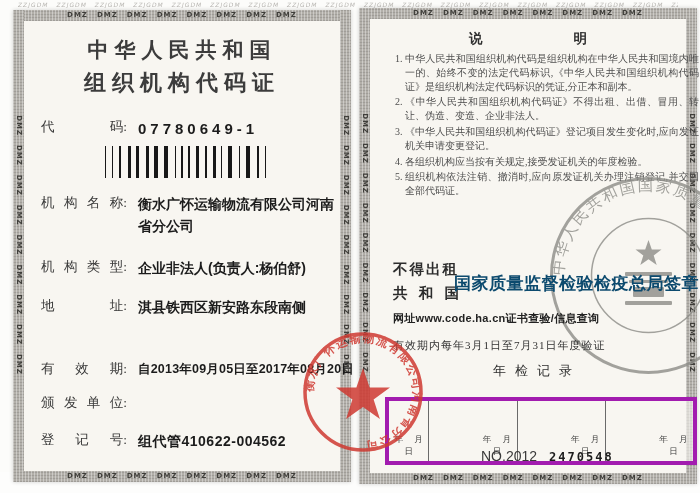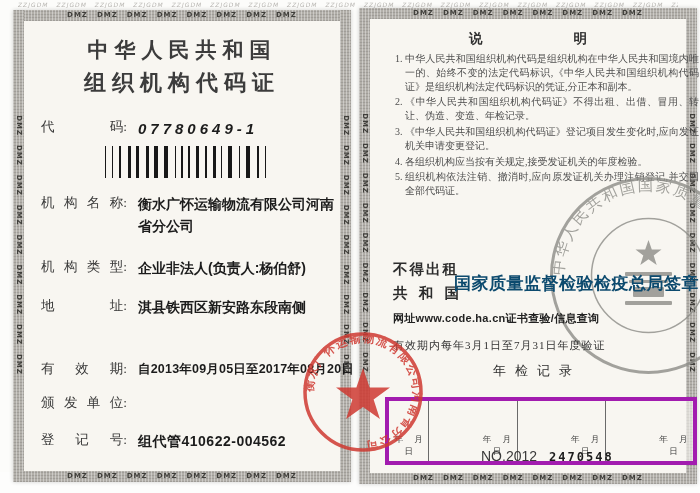--- a/index.html
+++ b/index.html
@@ -27,21 +27,21 @@
   
   .title{position:absolute;width:100%;text-align:center;color:#3c3c3c;
     font-family:"Liberation Sans",sans-serif;font-weight:600;font-size:21px;letter-spacing:6px;}
   .title.t1{top:26px;} .title.t2{top:58px;font-size:22px;}
 
   .row{position:absolute;left:28px;display:flex;align-items:flex-start;}
   .lbl{display:inline-flex;justify-content:space-between;width:86px;flex:0 0 86px;
     font-size:13.5px;color:#3a3a3a;}
   .val{margin-left:11px;font-family:"Liberation Sans",sans-serif;font-weight:700;
     font-size:14px;color:#1c1c1c;line-height:1.55;}
-  .row.code{top:108px;} .row.code .val{font-size:15px;letter-spacing:4px;margin-top:-1px;font-style:italic;}
+  .row.code{top:108px;} .row.code .val{font-size:15px;letter-spacing:4px;margin-top:-1px;}
   .row.name{top:184px;} .row.name .val{width:196px;}
   .row.type{top:248px;}
   .row.addr{top:287px;}
   .row.valid{top:350px;} .row.valid .val{font-size:12.5px;white-space:nowrap;letter-spacing:.2px;}
   .row.issue{top:384px;}
   .row.reg{top:421px;} .row.reg .val{letter-spacing:.5px;}
 
   .barcode{position:absolute;left:92px;top:136px;width:150px;height:32px;display:flex;}
   .barcode i{display:block;height:100%;background:#181818;margin-right:2px;flex:0 0 auto;}
   .barcode i.sp{background:transparent;}
@@ -220,21 +220,21 @@
 
     <div class="notes-title">
       <span class="jt">
           <span>说</span>
           <span>明</span>
         </span>
     </div>
 
     <ol class="notes">
       <li>中华人民共和国组织机构代码是组织机构在中华人民共和国境内唯一的、始终不变的法定代码标识,《中华人民共和国组织机构代码证》是组织机构法定代码标识的凭证,分正本和副本。</li>
-      <li>《中华人民共和国组织机构代码证》不得出租、出借、冒用、转让、伪造、变造、年检记录。</li>
+      <li>《中华人民共和国组织机构代码证》不得出租、出借、冒用、转让、伪造、变造、企业非法人。</li>
       <li>《中华人民共和国组织机构代码证》登记项目发生变化时,应向发证机关申请变更登记。</li>
       <li>各组织机构应当按有关规定,接受发证机关的年度检验。</li>
       <li>组织机构依法注销、撤消时,应向原发证机关办理注销登记,并交回全部代码证。</li>
     </ol>
 
     <div class="issuer l1">不得出租</div>
     <div class="issuer l2">
         <span>共</span>
         <span>和</span>
         <span>国</span>

